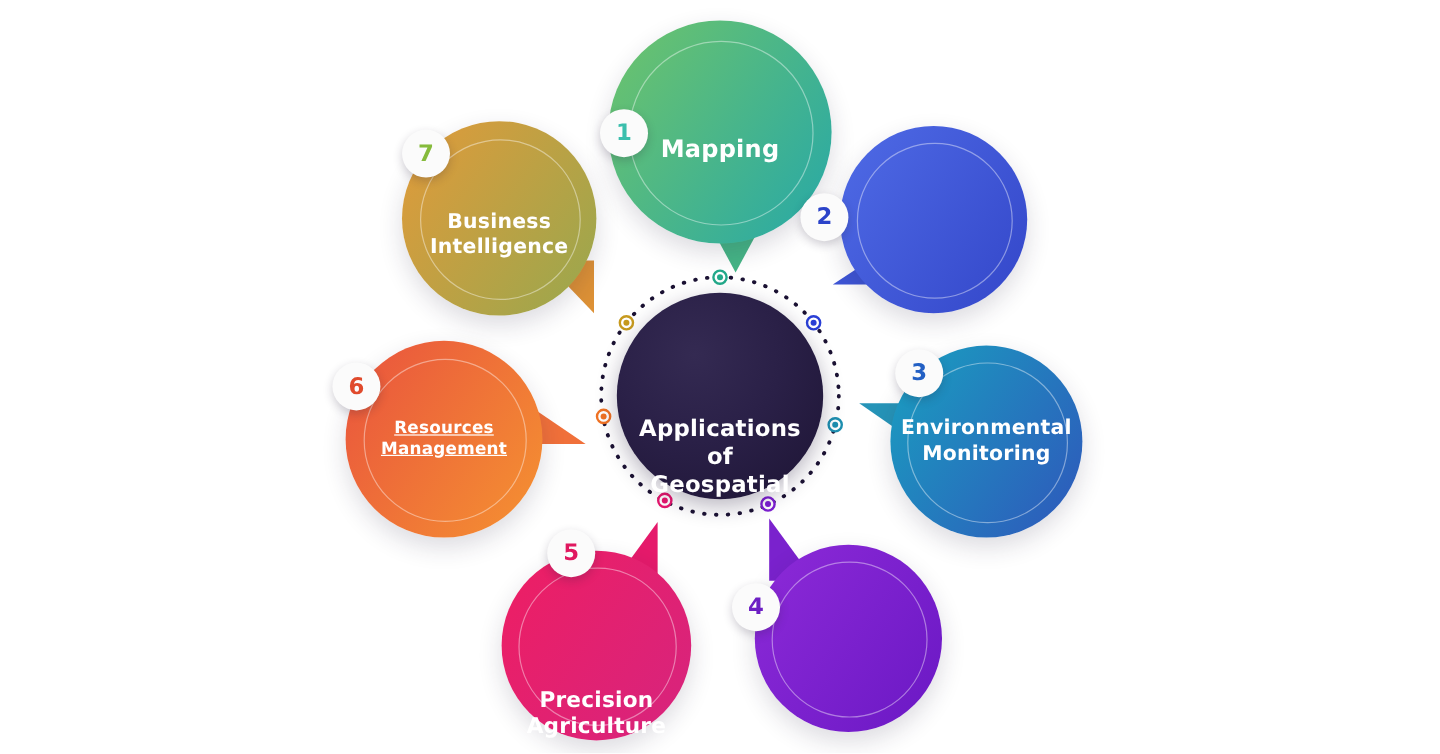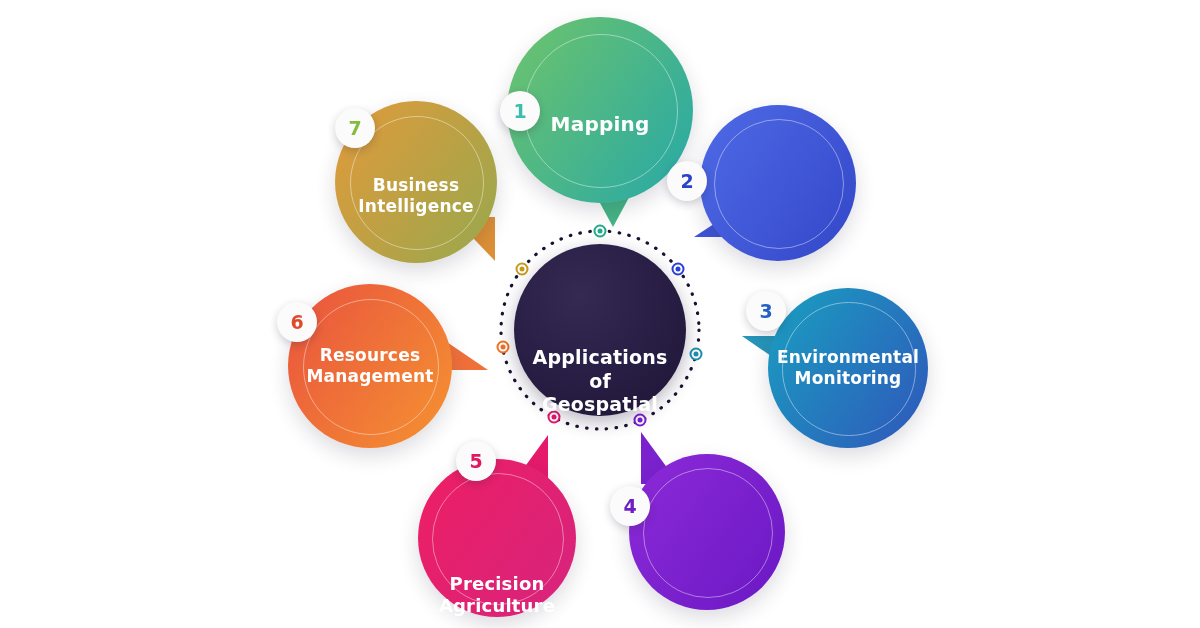--- a/index.html
+++ b/index.html
@@ -157,21 +157,21 @@
             <div>Mapping</div>
           </div>
         </div>
       </div>
       <div class="node" style="left: 778px; top: 183px;">
         <div class="tail" style="left: -6px; top: 98px; border-top: 34px solid transparent; border-right: 52px solid rgb(62, 85, 214);"></div>
         <div class="bubble" style="width: 156px; height: 156px; background: linear-gradient(125deg, rgb(79, 107, 230) 0%, rgb(51, 70, 201) 100%);">
           <div class="inner-ring"></div>
         </div>
       </div>
-      <div class="node" style="left: 848px; top: 368px;">
+      <div class="node" style="left: 822px; top: 368px;">
         <div class="tail" style="left: -26px; top: 48px; border-bottom: 36px solid transparent; border-right: 52px solid rgb(38, 148, 184);"></div>
         <div class="bubble" style="width: 160px; height: 160px; background: linear-gradient(125deg, rgb(25, 160, 192) 0%, rgb(47, 86, 187) 100%);">
           <div class="inner-ring"></div>
           <div class="bubble-label" style="font-size: 17px;">
             <div>Environmental</div>
             <div>Monitoring</div>
           </div>
         </div>
       </div>
       <div class="node" style="left: 707px; top: 532px;">
@@ -187,21 +187,21 @@
           <div class="bubble-label" style="font-size: 18px;">
             <div>Precision</div>
             <div>Agriculture</div>
           </div>
         </div>
       </div>
       <div class="node" style="left: 370px; top: 366px;">
         <div class="tail" style="left: 150px; top: 52px; border-top: 34px solid transparent; border-left: 50px solid rgb(240, 112, 58);"></div>
         <div class="bubble" style="width: 164px; height: 164px; background: linear-gradient(125deg, rgb(233, 82, 62) 0%, rgb(245, 147, 49) 100%);">
           <div class="inner-ring"></div>
-          <div class="bubble-label" style="font-size: 17px;">
+          <div class="bubble-label" style="font-size: 14px; text-decoration: underline;">
             <div>Resources</div>
             <div>Management</div>
           </div>
         </div>
       </div>
       <div class="node" style="left: 416px; top: 182px;">
         <div class="tail" style="left: 118px; top: 116px; border-left: 42px solid transparent; border-top: 44px solid rgb(221, 145, 54);"></div>
         <div class="bubble" style="width: 162px; height: 162px; background: linear-gradient(125deg, rgb(226, 154, 58) 0%, rgb(151, 168, 78) 100%);">
           <div class="inner-ring"></div>
           <div class="bubble-label" style="font-size: 17px; margin-top: 28px;">

